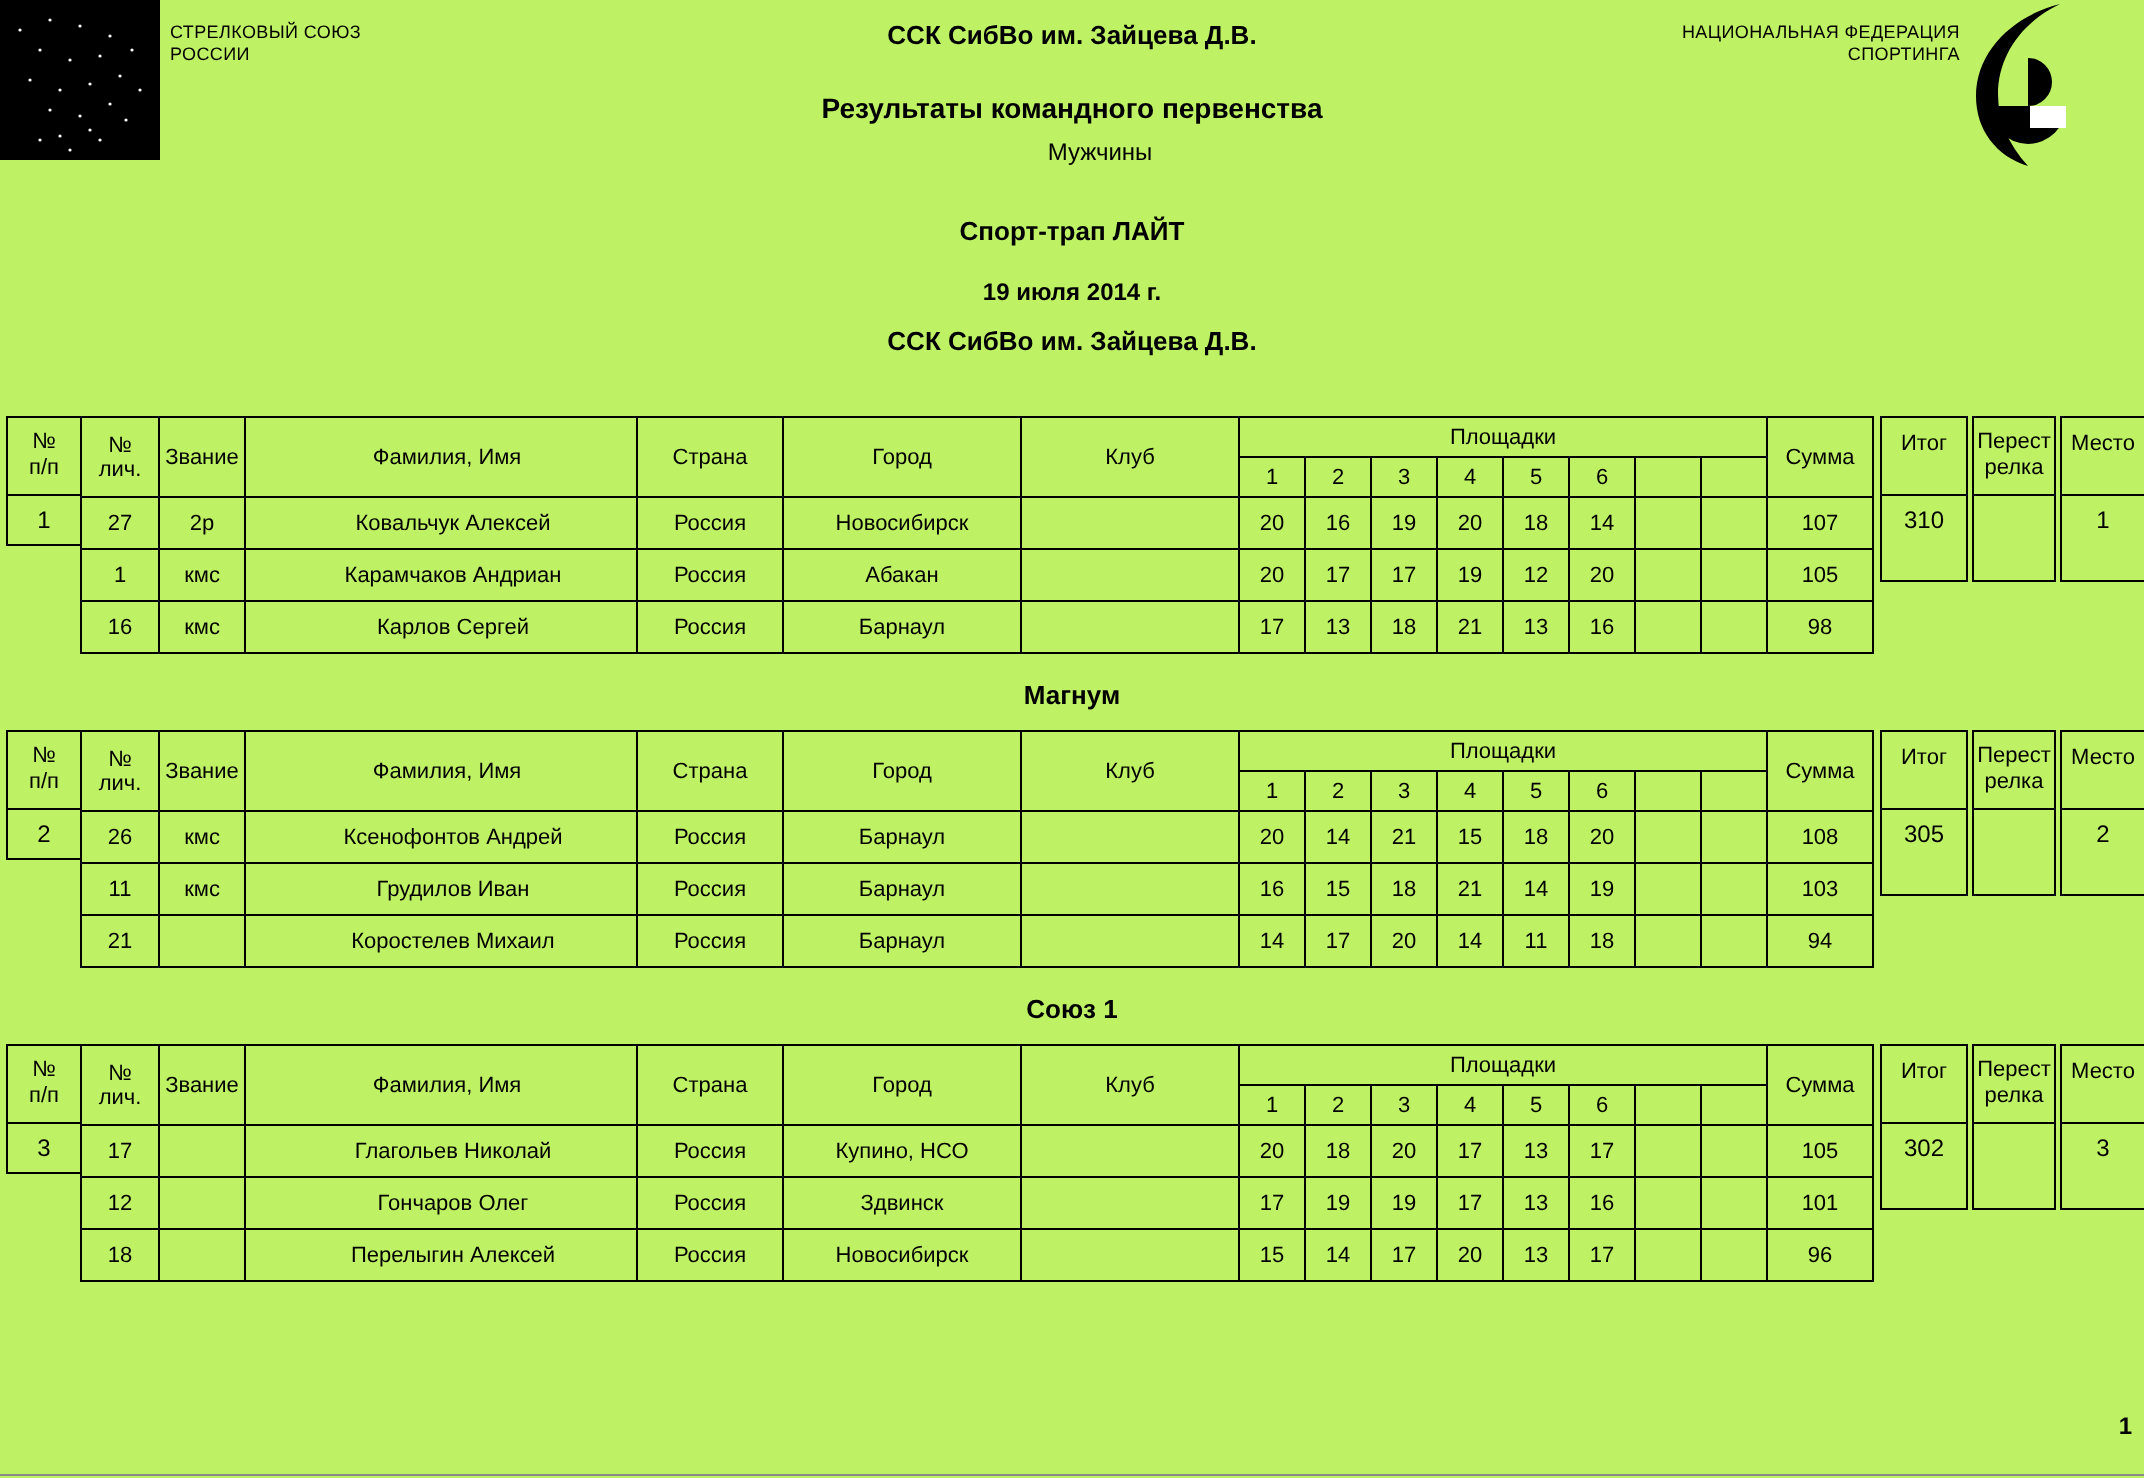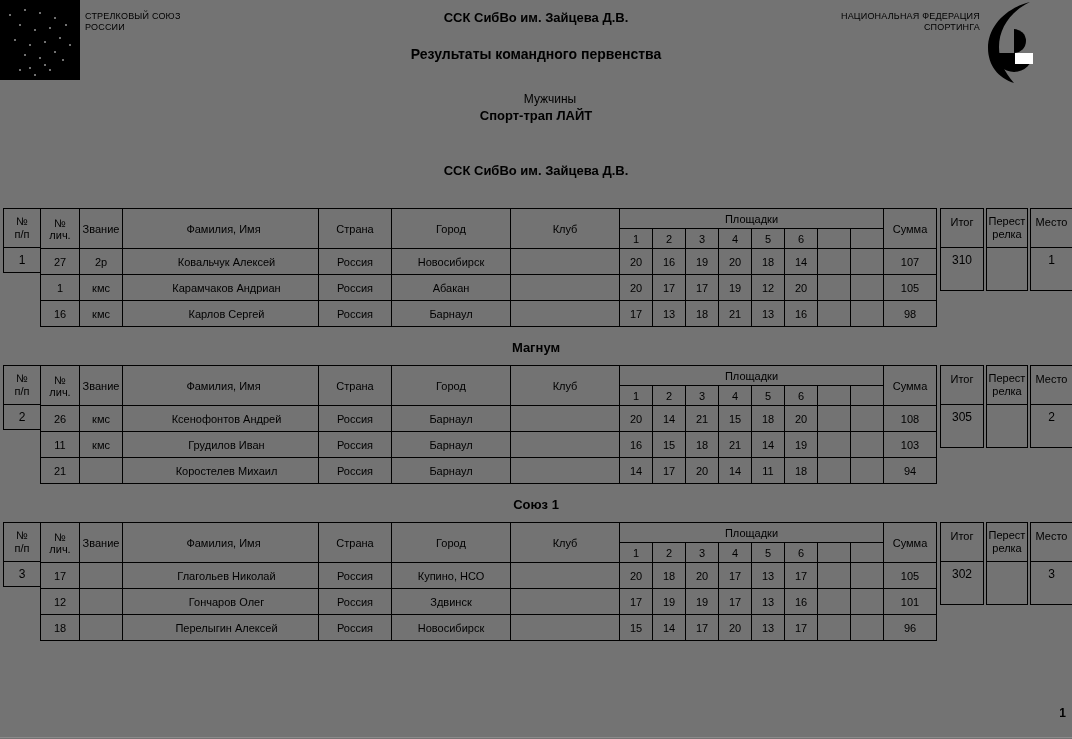--- a/index.html
+++ b/index.html
@@ -1,39 +1,39 @@
 <!DOCTYPE html>
 <html><head>
 <meta charset="utf-8">
 <style>
   * { box-sizing: border-box; margin: 0; padding: 0; }
   body { background: #fff; }
   .page {
     position: relative;
     width: 1072px; height: 739px;
-    background: #737373; color: #000;
+    background: #bef264; color: #000;
     font-family: "Liberation Sans", sans-serif;
     overflow: hidden;
   }
   
   .header-area { position: relative; height: 208px; }
   .logo-left { position: absolute; left: 0; top: 0; width: 80px; height: 80px; }
   .org-left {
     position: absolute; left: 85px; top: 11px;
     font-size: 9px; line-height: 11px; letter-spacing: .2px;
   }
   .org-right {
     position: absolute; right: 92px; top: 11px;
     font-size: 9px; line-height: 11px; text-align: right; letter-spacing: .2px;
   }
   .logo-right { position: absolute; right: 28px; top: 2px; width: 60px; height: 84px; }
   .ctr { position: absolute; left: 0; right: 0; text-align: center; }
   .t-club       { top: 10px;  font-size: 13px; font-weight: bold; }
   .t-event      { top: 46px;  font-size: 14px; font-weight: bold; }
-  .t-category   { top: 92px;  font-size: 12px; padding-left: 28px; }
+  .t-category   { top: 69px;  font-size: 12px; padding-left: 28px; }
   .t-discipline { top: 108px; font-size: 13px; font-weight: bold; }
   .t-date       { top: 139px; font-size: 12px; font-weight: bold; }
   .t-venue      { top: 163px; font-size: 13px; font-weight: bold; }
   
   .team-title { text-align: center; font-size: 13px; font-weight: bold; margin: 13px 0 10px 0; }
   .team-title.first { margin-top: 0; }
   .team-block { display: flex; align-items: flex-start; padding-left: 3px; }
   .cellbox { border: 1px solid #000; text-align: center; }
   .pp-col { width: 38px; flex: none; }
   .pp-hdr { height: 40px; font-size: 11px; line-height: 13px; padding-top: 6px; }
@@ -98,20 +98,21 @@
 
     <div class="org-left">
       <div>СТРЕЛКОВЫЙ СОЮЗ</div>
       <div>РОССИИ</div>
     </div>
 
     <div class="ctr t-club">ССК СибВо им. Зайцева Д.В.</div>
     <div class="ctr t-event">Результаты командного первенства</div>
     <div class="ctr t-category">Мужчины</div>
     <div class="ctr t-discipline">Спорт-трап ЛАЙТ</div>
+    <div class="ctr t-date">19 июля 2014 г.</div>
     <div class="ctr t-venue">ССК СибВо им. Зайцева Д.В.</div>
 
     <div class="org-right">
       <div>НАЦИОНАЛЬНАЯ ФЕДЕРАЦИЯ</div>
       <div>СПОРТИНГА</div>
     </div>
 
     <div class="logo-right">
       <svg width="60" height="84" viewBox="0 0 60 84">
         <path fill="#000" d="M 46,0 C 22,6 4,24 4,46 C 4,63 14,76 30,81 C 20,70 15,58 15,45 C 15,26 27,9 46,0 Z"></path>

